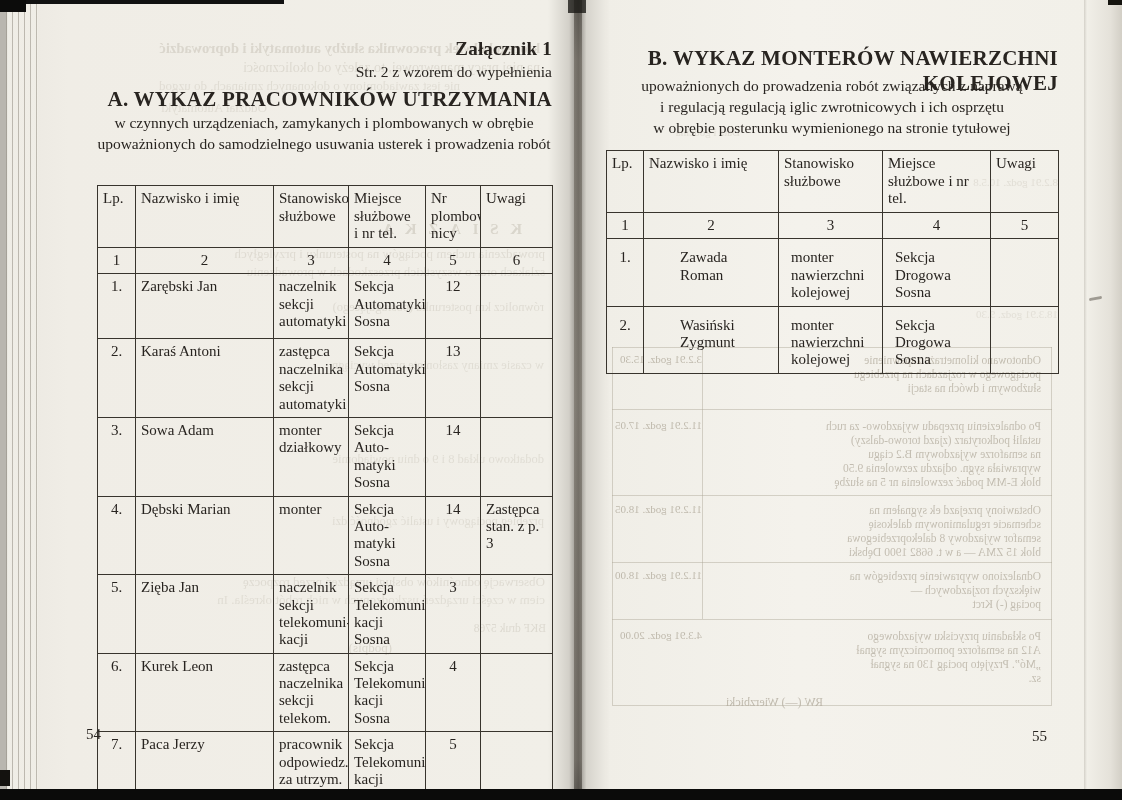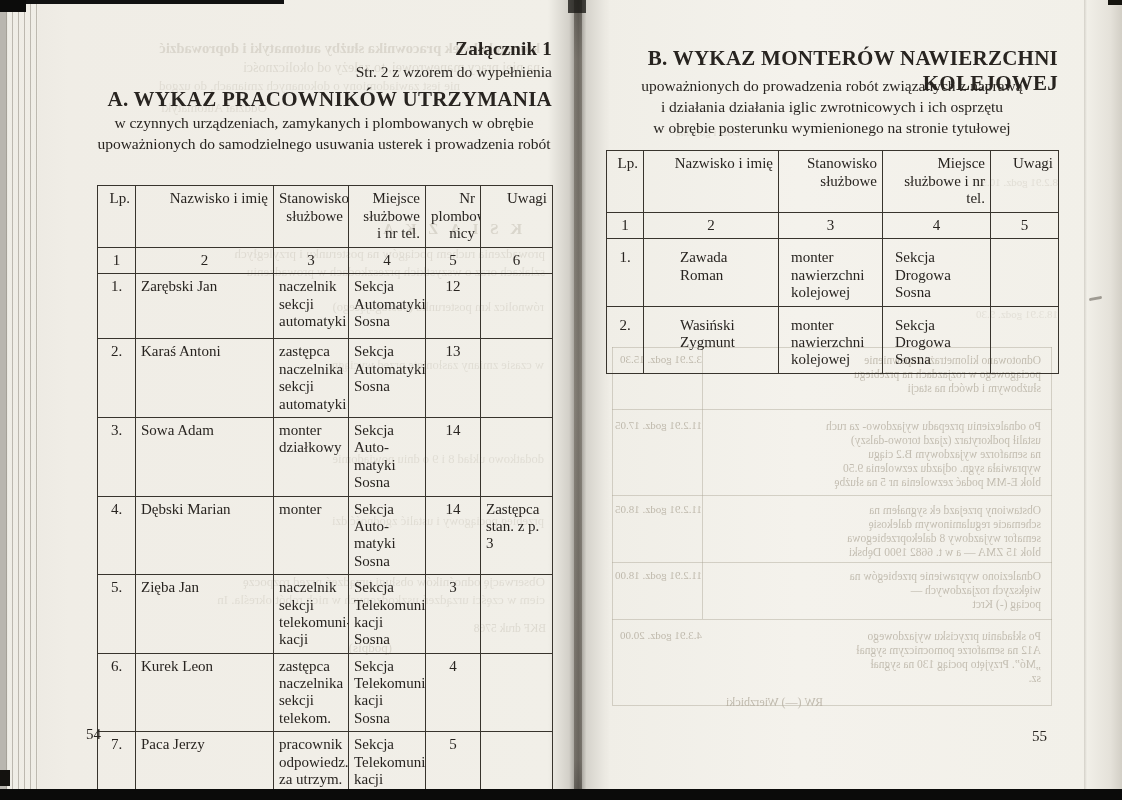--- a/index.html
+++ b/index.html
@@ -49,21 +49,21 @@
   .subtitle.right{left:606px;top:75px;width:452px;}
   .page-num{position:absolute;font-size:15px;}
   .page-num.left{left:86px;top:726px;}
   .page-num.right{left:1032px;top:728px;}
 
   
   table.data{border-collapse:collapse;table-layout:fixed;font-size:15px;line-height:1.16;color:#282420;}
   table.data td{border:1.6px solid #38342d;vertical-align:top;white-space:pre-line;padding:4px 5px;overflow:hidden;}
   .tbl-left{position:absolute;left:97px;top:185px;width:455px;}
   .tbl-right{position:absolute;left:606px;top:150px;width:452px;}
-  td.hd{text-align:right;vertical-align:middle;padding:2px;line-height:1.18;}
+  td.hd{text-align:left;vertical-align:middle;padding:2px;line-height:1.18;}
   td.cnum{text-align:center;vertical-align:middle;padding:1px;}
   td.lp{text-align:center;}
   td.name{padding-left:68px;}
   td.stan{padding-left:9px;}
   td.miej{padding-left:8px;}
   td.nr{text-align:center;}
   td.uwagi{padding-left:6px;}
   td.vm{vertical-align:middle;}
   .tbl-right td.lp{padding-top:10px;}
   .tbl-right td.name2{padding-left:36px;padding-top:10px;}
@@ -298,21 +298,21 @@
     </tr>
   </tbody>
     </table>
 
   <div class="page-num left ink">54</div>
 
   <div class="sec-title right ink">B. WYKAZ MONTERÓW NAWIERZCHNI KOLEJOWEJ</div>
 
   <div class="subtitle right ink">
     <div>upoważnionych do prowadzenia robót związanych z naprawą</div>
-    <div>i działania działania iglic zwrotnicowych i ich osprzętu</div>
+    <div>i regulacją regulacją iglic zwrotnicowych i ich osprzętu</div>
     <div>w obrębie posterunku wymienionego na stronie tytułowej</div>
   </div>
 
   <table class="data tbl-right">
     <colgroup>
         <col style="width:37px">
         <col style="width:135px">
         <col style="width:104px">
         <col style="width:108px">
         <col style="width:68px">

